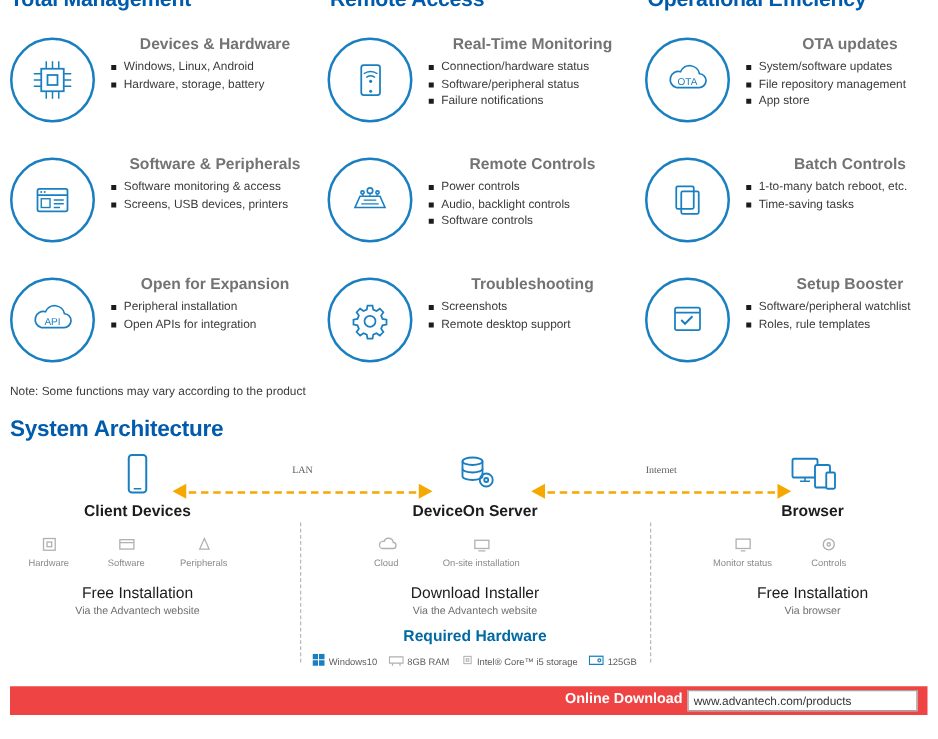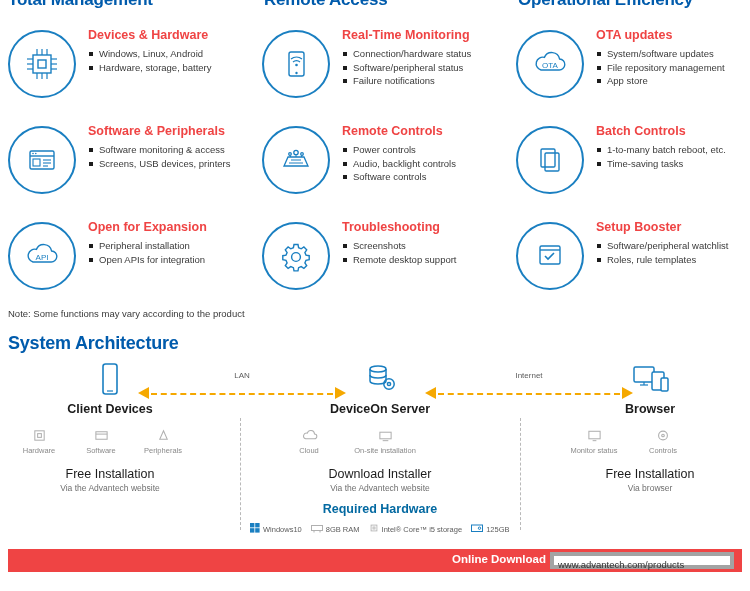--- a/index.html
+++ b/index.html
@@ -40,22 +40,22 @@
   .ficon {
     position: absolute; left: 4px; top: 2px;
     width: 68px; height: 68px; border-radius: 50%;
     border: 2px solid #1a7fc1;
     display: flex; align-items: center; justify-content: center;
   }
   .ficon svg { display: block; }
 
   .ftext { position: absolute; left: 84px; top: 0px; width: 168px; }
   .ftitle {
-    font-size: 12.5px; font-weight: bold; color: #ef4444;
-    margin: 0 0 5px 0; line-height: 14px;
+    font-size: 12.5px; font-weight: bold; color: #737373;
+    margin: 0 0 5px 0; line-height: 14px; text-align: center;
   }
   .fbullets { margin: 0; padding: 0; list-style: none; }
   .fbullets li {
     position: relative; font-size: 9.5px; color: #3a3a3a;
     line-height: 13.5px; padding-left: 11px; white-space: nowrap;
   }
   .fbullets li:before {
     content: ""; position: absolute; left: 1px; top: 5px;
     width: 4px; height: 4px; background: #1c1c1c;
   }
@@ -109,42 +109,42 @@
   }
   .vsep.s1 { left: 240px; }
   .vsep.s2 { left: 520px; }
 
   
   .arrowband { position: absolute; top: 25px; height: 18px; }
   .arrowband.a1 { left: 138px; width: 208px; }
   .arrowband.a2 { left: 425px; width: 208px; }
   .arrow-label {
     position: absolute; top: -14px; left: 0; width: 100%;
-    text-align: center; font-size: 8px; color: #5c5c5c;
+    text-align: center; font-size: 8px; color: #5c5c5c; font-family: Liberation Serif, serif;
   }
   .arrow-line {
     position: absolute; top: 8px; left: 13px; right: 13px;
     border-top: 2px dashed #f5a800;
   }
   .tri { position: absolute; top: 2px; width: 0; height: 0; }
   .tri.l { left: 0; border-top: 6px solid transparent; border-bottom: 6px solid transparent; border-right: 11px solid #f5a800; }
   .tri.r { right: 0; border-top: 6px solid transparent; border-bottom: 6px solid transparent; border-left: 11px solid #f5a800; }
 
   
   .footer {
     position: absolute; left: 8px; top: 549px; width: 734px; height: 23px;
     background: #ef4444;
   }
   .footer-label {
     position: absolute; right: 196px; top: 4px;
     font-size: 11.5px; font-weight: bold; color: #ffffff;
   }
   .footer-url {
     position: absolute; right: 8px; top: 3px; width: 184px; height: 17px;
-    background: #ffffff; border: 4px solid #a3a3a3;
+    background: #ffffff; border: 1px solid #a3a3a3;
     font-size: 9.5px; color: #333; padding: 2px 4px; line-height: 13px;
   }
 </style>
 </head>
 <body>
 
 <div class="page">
 
   <div class="col-headings">
     <div class="col-heading c0">Total Management</div>

